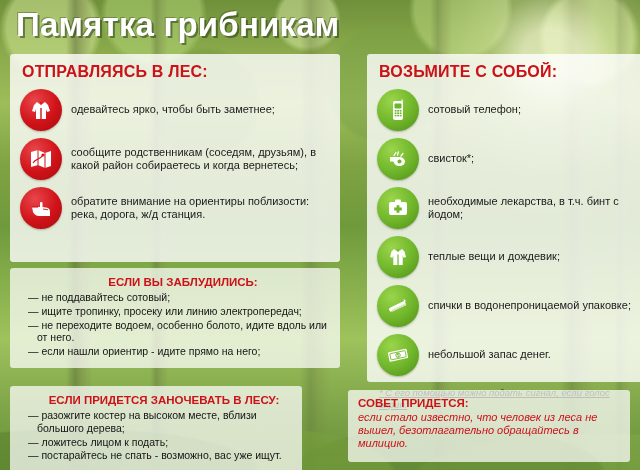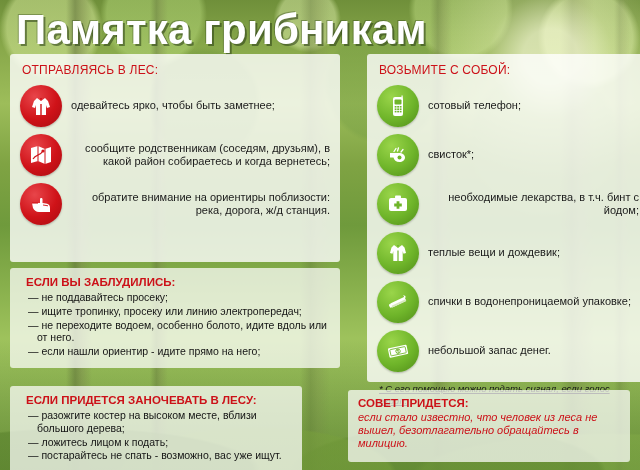--- a/index.html
+++ b/index.html
@@ -61,21 +61,21 @@
       radial-gradient(ellipse at 70% 102%, rgba(95,135,48,0.55) 0 24%, rgba(0,0,0,0) 25%),
       radial-gradient(ellipse at 95% 106%, rgba(130,170,70,0.5) 0 22%, rgba(0,0,0,0) 23%),
       linear-gradient(180deg, rgba(0,0,0,0) 0%, rgba(74,110,40,0.35) 100%);
   }
 
   
   .title {
     position: absolute;
     left: 16px;
     top: 6px;
-    font-size: 42px;
+    font-size: 33px;
     font-weight: bold;
     color: #ffffff;
     letter-spacing: 0.2px;
     text-shadow: 2px 2px 0 rgba(40,60,20,0.55), -1px -1px 0 rgba(40,60,20,0.35);
     font-family: "Liberation Sans", sans-serif;
     text-align: right;
   }
 
   
   .panel {
@@ -111,39 +111,38 @@
   }
   #advice-panel {
     left: 348px;
     top: 390px;
     width: 282px;
     height: 72px;
     background: rgba(255,255,255,0.72);
   }
 
   .section-head {
-    font-size: 12px;
-    font-weight: normal;
+    font-size: 16px;
+    font-weight: bold;
     color: #cc1118;
     letter-spacing: 0.2px;
     margin: 0;
   }
   #left-panel .section-head { padding: 9px 0 0 12px; }
   #right-panel .section-head { padding: 9px 0 0 12px; }
 
   .item-list {
     list-style: none;
     margin: 0;
     padding: 8px 10px 0 10px;
   }
   .item {
     display: flex;
     align-items: center;
     margin-bottom: 7px;
-    text-align: right;
   }
   .item-text {
     font-size: 11px;
     line-height: 13.5px;
     color: #1a1a1a;
     padding-left: 9px;
   }
 
   
   .badge {
@@ -164,20 +163,21 @@
   }
   .badge svg { display: block; }
 
   
   .red-head {
     font-size: 11.5px;
     font-weight: bold;
     color: #cc1118;
     margin: 0;
     padding: 8px 0 0 16px;
+    text-align: center;
   }
   .dash-list {
     list-style: none;
     margin: 0;
     padding: 3px 10px 0 18px;
   }
   .dash-list li {
     font-size: 10.5px;
     line-height: 12.8px;
     color: #141414;
@@ -358,21 +358,21 @@
         <span class="item-text">небольшой запас денег.</span>
       </li>
 
     </ul>
     <div class="footnote">* С его помощью можно подать сигнал, если голос охрип.</div>
   </div>
 
   <div class="panel" id="lost-panel">
     <div class="red-head">ЕСЛИ ВЫ ЗАБЛУДИЛИСЬ:</div>
     <ul class="dash-list">
-      <li>— не поддавайтесь просеку;</li>
+      <li>— не поддавайтесь сотовый;</li>
       <li>— ищите тропинку, просеку или линию электропередач;</li>
       <li>— не переходите водоем, особенно болото, идите вдоль или от него.</li>
       <li>— если нашли ориентир - идите прямо на него;</li>
     </ul>
   </div>
 
   <div class="panel" id="night-panel">
     <div class="red-head">ЕСЛИ ПРИДЕТСЯ ЗАНОЧЕВАТЬ В ЛЕСУ:</div>
     <ul class="dash-list">
       <li>— разожгите костер на высоком месте, вблизи большого дерева;</li>

